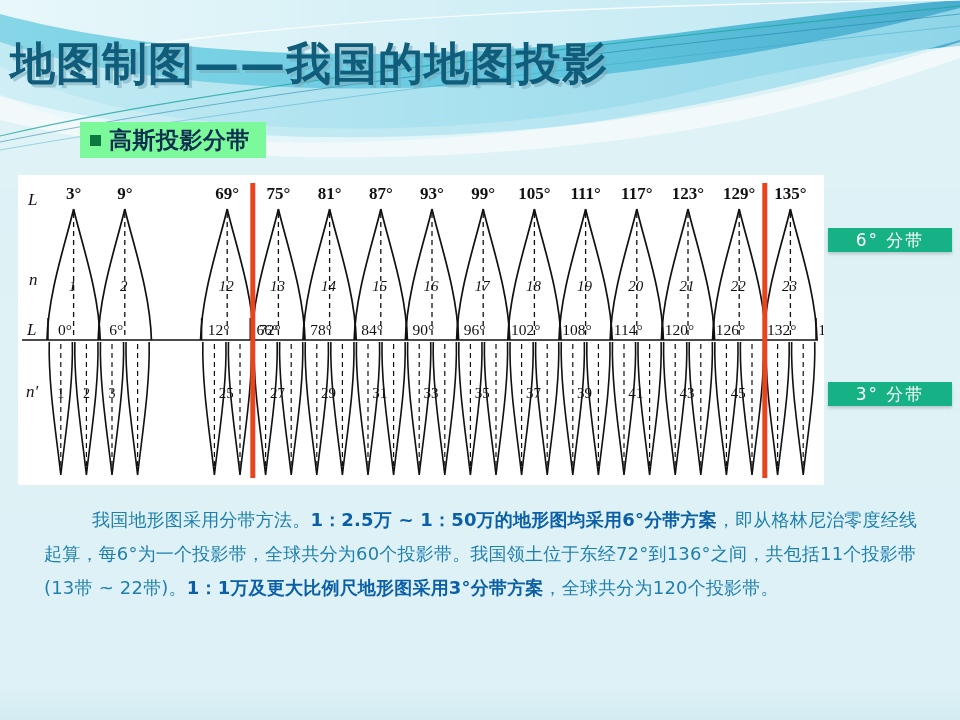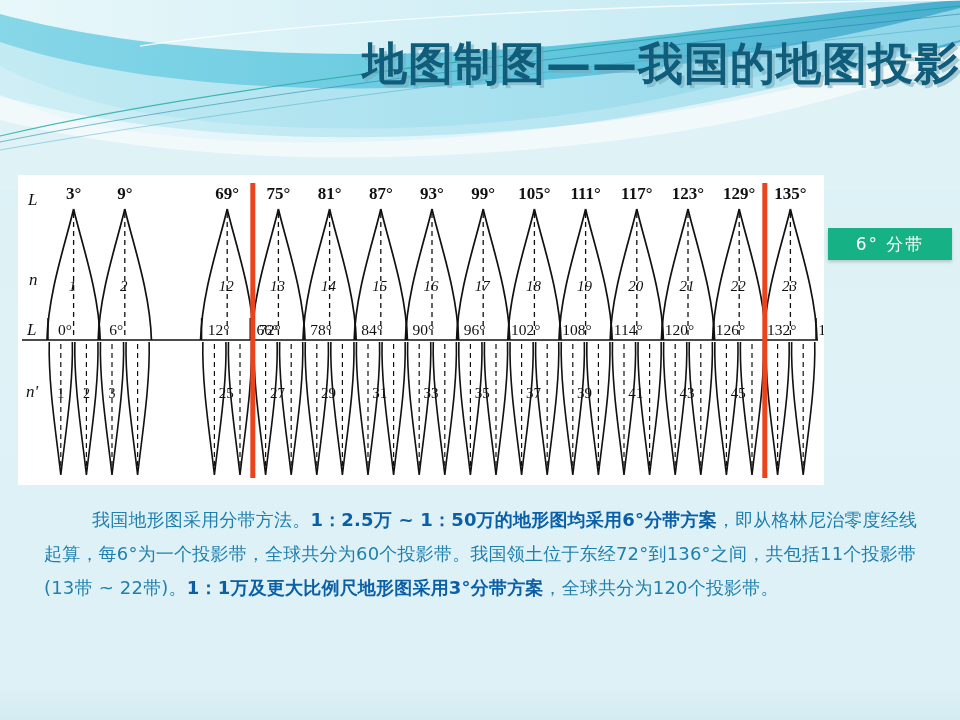--- a/index.html
+++ b/index.html
@@ -25,21 +25,21 @@
     left: 0; top: 0;
     width: 960px; height: 190px;
     pointer-events: none;
   }
 
   
   #title-wrap {
     position: absolute;
     left: 0; top: 40px;
     width: 960px;
-    text-align: right;
+    text-align: left;
     padding-left: 10px;
   }
   #slide-title {
     font-family: "DejaVu Sans", sans-serif;
     font-size: 45px;
     font-weight: bold;
     letter-spacing: 1px;
     color: #0f5d7a;
     text-shadow: 3px 3px 0 rgba(120,170,185,.55);
     line-height: 1.05;
@@ -77,21 +77,21 @@
     left: 18px; top: 175px;
     width: 806px; height: 310px;
     background: #ffffff;
   }
   #diagram-svg { display: block; width: 806px; height: 310px; }
 
   
   .zone-badge {
     position: absolute;
     left: 828px;
-    width: 124px; height: 32px;
+    width: 124px; height: 24px;
     background: #16b184;
     display: flex;
     align-items: center;
     justify-content: center;
     box-shadow: 0 2px 3px rgba(0,0,0,.18);
   }
   .zone-badge .zb-text {
     font-family: "DejaVu Sans", sans-serif;
     font-size: 17px;
     color: #ffffff;
@@ -156,20 +156,24 @@
     <path d="M0,136 C170,96 420,62 960,6" fill="none" stroke="#17a39a" stroke-width="1.1" opacity="0.75"></path>
     <path d="M0,142 C200,102 460,66 960,14" fill="none" stroke="#1b7fa3" stroke-width="0.9" opacity="0.6"></path>
     <path d="M0,150 C220,112 500,74 960,26" fill="none" stroke="#2f9fbd" stroke-width="0.8" opacity="0.5"></path>
     <path d="M140,46 C330,18 620,4 960,0" fill="none" stroke="#ffffff" stroke-width="1.4" opacity="0.8"></path>
   </svg>
 
   <div id="title-wrap">
     <div id="slide-title">地图制图——我国的地图投影</div>
   </div>
 
+  <div id="bullet-heading">
+    <span id="bullet-square"></span>
+    <span class="bh-text">高斯投影分带</span>
+  </div>
 
   <div id="diagram-panel">
     <svg id="diagram-svg" viewBox="0 0 806 310">
       <rect x="0" y="0" width="806" height="310" fill="#ffffff"></rect>
 
       <line x1="4" y1="165" x2="800" y2="165" stroke="#111" stroke-width="1.6"></line>
 
       <text x="10" y="30" font-family="'Liberation Serif',serif" font-style="italic" font-size="17" fill="#111">L</text>
       <text x="11" y="110" font-family="'Liberation Serif',serif" font-style="italic" font-size="17" fill="#111">n</text>
       <text x="9" y="160" font-family="'Liberation Serif',serif" font-style="italic" font-size="17" fill="#111">L</text>
@@ -483,17 +487,20 @@
       <g id="red-markers">
           <rect x="232.3" y="8" width="5" height="295" fill="#e8451f"></rect>
           <rect x="744.3000000000001" y="8" width="5" height="295" fill="#e8451f"></rect>
         </g>
     </svg>
   </div>
 
   <div class="zone-badge" id="badge-6">
     <span class="zb-text">6°  分带</span>
   </div>
+  <div class="zone-badge" id="badge-3">
+    <span class="zb-text">3°  分带</span>
+  </div>
 
   <p id="body-text"><span>我国地形图采用分带方法。</span><b>1：2.5万 ~ 1：50万的地形图均采用6°分带方案</b><span>，即从格林尼治零度经线起算，每6°为一个投影带，全球共分为60个投影带。我国领土位于东经72°到136°之间，共包括11个投影带(13带 ~ 22带)。</span><b>1：1万及更大比例尺地形图采用3°分带方案</b><span>，全球共分为120个投影带。</span></p>
 
   <div id="bottom-strip"></div>
 </div>
 
 </body></html>

